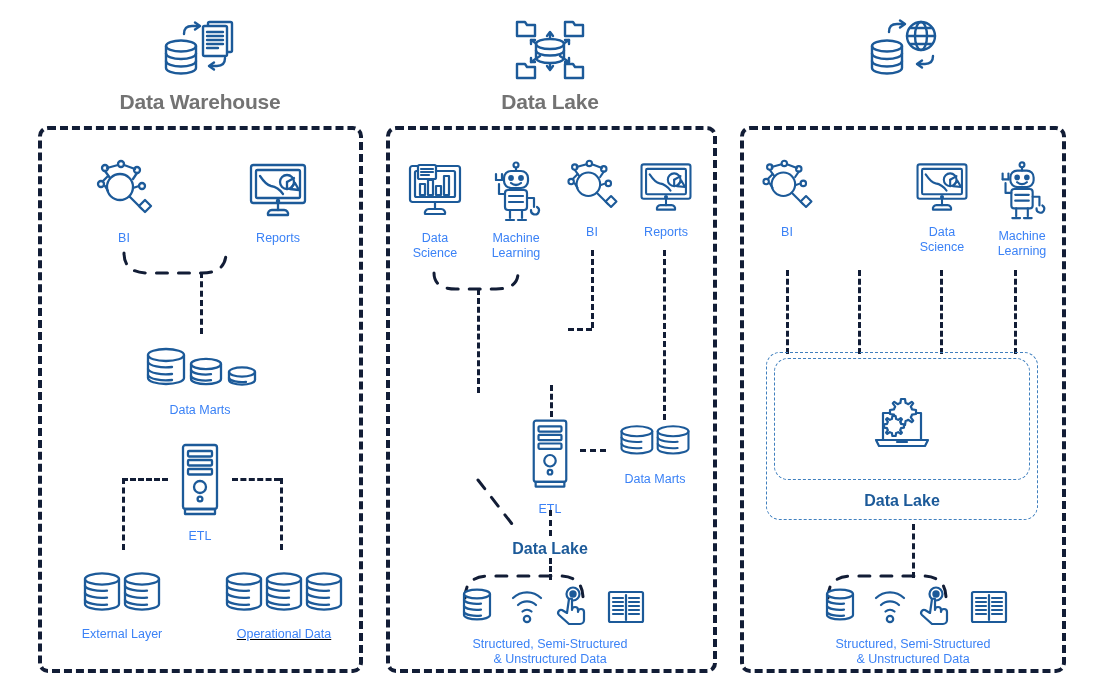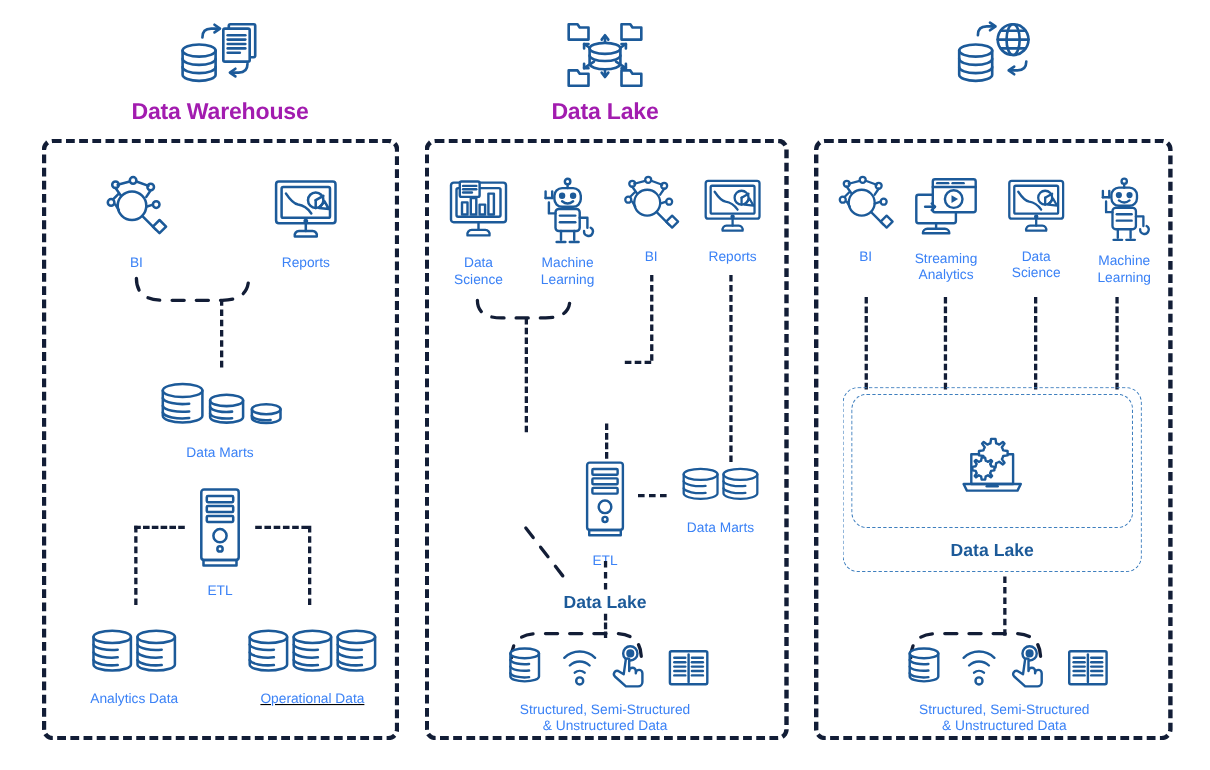--- a/index.html
+++ b/index.html
@@ -14,21 +14,21 @@
 
   
   .col-head{
     position:absolute;text-align:center;
   }
   .col-head .head-icon{
     display:block;height:68px;margin:0 auto 6px auto;
   }
   .col-head .head-title{
     display:block;
-    font-size:21px;font-weight:bold;color:#a21caf;
+    font-size:21px;font-weight:bold;color:#737373;
     letter-spacing:-0.2px;white-space:nowrap;
   }
 
   
   .colbox{
     position:absolute;
     border:4px dashed #121d36;
     border-radius:10px;
     box-sizing:border-box;
   }
@@ -263,21 +263,21 @@
         <path d="M5 16 a17 5.6 0 0 0 22 4.6"></path>
         <path d="M5 23 a17 5.6 0 0 0 22 4.6"></path>
         <path d="M5 30 a17 5.6 0 0 0 22 4.6"></path>
         <ellipse cx="62" cy="9" rx="17" ry="5.6" fill="#fff"></ellipse>
         <path d="M45 9 v25 a17 5.6 0 0 0 34 0 v-25"></path>
         <path d="M45 16 a17 5.6 0 0 0 22 4.6"></path>
         <path d="M45 23 a17 5.6 0 0 0 22 4.6"></path>
         <path d="M45 30 a17 5.6 0 0 0 22 4.6"></path>
       </svg>
     </span>
-    <span class="cap">Analytics Data</span>
+    <span class="cap">External Layer</span>
   </div>
 
   <div class="node" style="left:218px;top:570px;width:132px;text-decoration:underline;">
     <span class="ic">
       <svg width="124" height="48" viewBox="0 0 124 48" fill="none" stroke="#1c5a99" stroke-width="2.3" stroke-linecap="round" stroke-linejoin="round">
         <ellipse cx="22" cy="9" rx="17" ry="5.6" fill="#fff"></ellipse>
         <path d="M5 9 v25 a17 5.6 0 0 0 34 0 v-25"></path>
         <path d="M5 16 a17 5.6 0 0 0 22 4.6"></path>
         <path d="M5 23 a17 5.6 0 0 0 22 4.6"></path>
         <path d="M5 30 a17 5.6 0 0 0 22 4.6"></path>
@@ -506,39 +506,20 @@
         <path d="M32 7 L43 11"></path>
           <path d="M45 15 L41 21"></path>
         <path d="M11 23 L16 18"></path>
           <path d="M47 28 L41 30"></path>
         <path d="M13 28 L16 33"></path>
       </svg>
     </span>
     <span class="cap">BI</span>
   </div>
 
-  <div class="node" style="left:822px;top:160px;width:76px;">
-    <span class="ic">
-      <svg width="62" height="58" viewBox="0 0 62 58" fill="none" stroke="#1c5a99" stroke-width="2.2" stroke-linecap="round" stroke-linejoin="round">
-        <rect x="4" y="17" width="36" height="26" rx="2"></rect>
-        <line x1="22" y1="43" x2="22" y2="48"></line>
-        <path d="M10 52 h24 a4 4 0 0 0 -4 -4 h-16 a4 4 0 0 0 -4 4 z"></path>
-        <rect x="19" y="3" width="39" height="30" rx="2" fill="#fff"></rect>
-        <line x1="19" y1="10" x2="58" y2="10"></line>
-        <line x1="23" y1="6.5" x2="33" y2="6.5"></line>
-        <line x1="37" y1="6.5" x2="47" y2="6.5"></line>
-        <circle cx="38" cy="21" r="8"></circle>
-        <path d="M36 17.5 l6 3.5 l-6 3.5 z" fill="#1c5a99" stroke="none"></path>
-        <path d="M12 28 h9"></path>
-        <path d="M18 25 l3 3 l-3 3"></path>
-      </svg>
-    </span>
-    <span class="cap">Streaming
-Analytics</span>
-  </div>
 
   <div class="node" style="left:910px;top:158px;width:64px;">
     <span class="ic">
       <svg width="58" height="58" viewBox="0 0 64 64" fill="none" stroke="#1c5a99" stroke-width="2.3" stroke-linecap="round" stroke-linejoin="round">
         <rect x="5" y="7" width="54" height="38" rx="2.5"></rect>
         <rect x="10" y="12" width="44" height="28" rx="1.5"></rect>
         <path d="M14 18 q6 9 11 10 q7 1 12 8"></path>
         <circle cx="41" cy="24" r="7"></circle>
         <path d="M41 24 L48 20"></path>
           <path d="M41 24 L41 31"></path>

